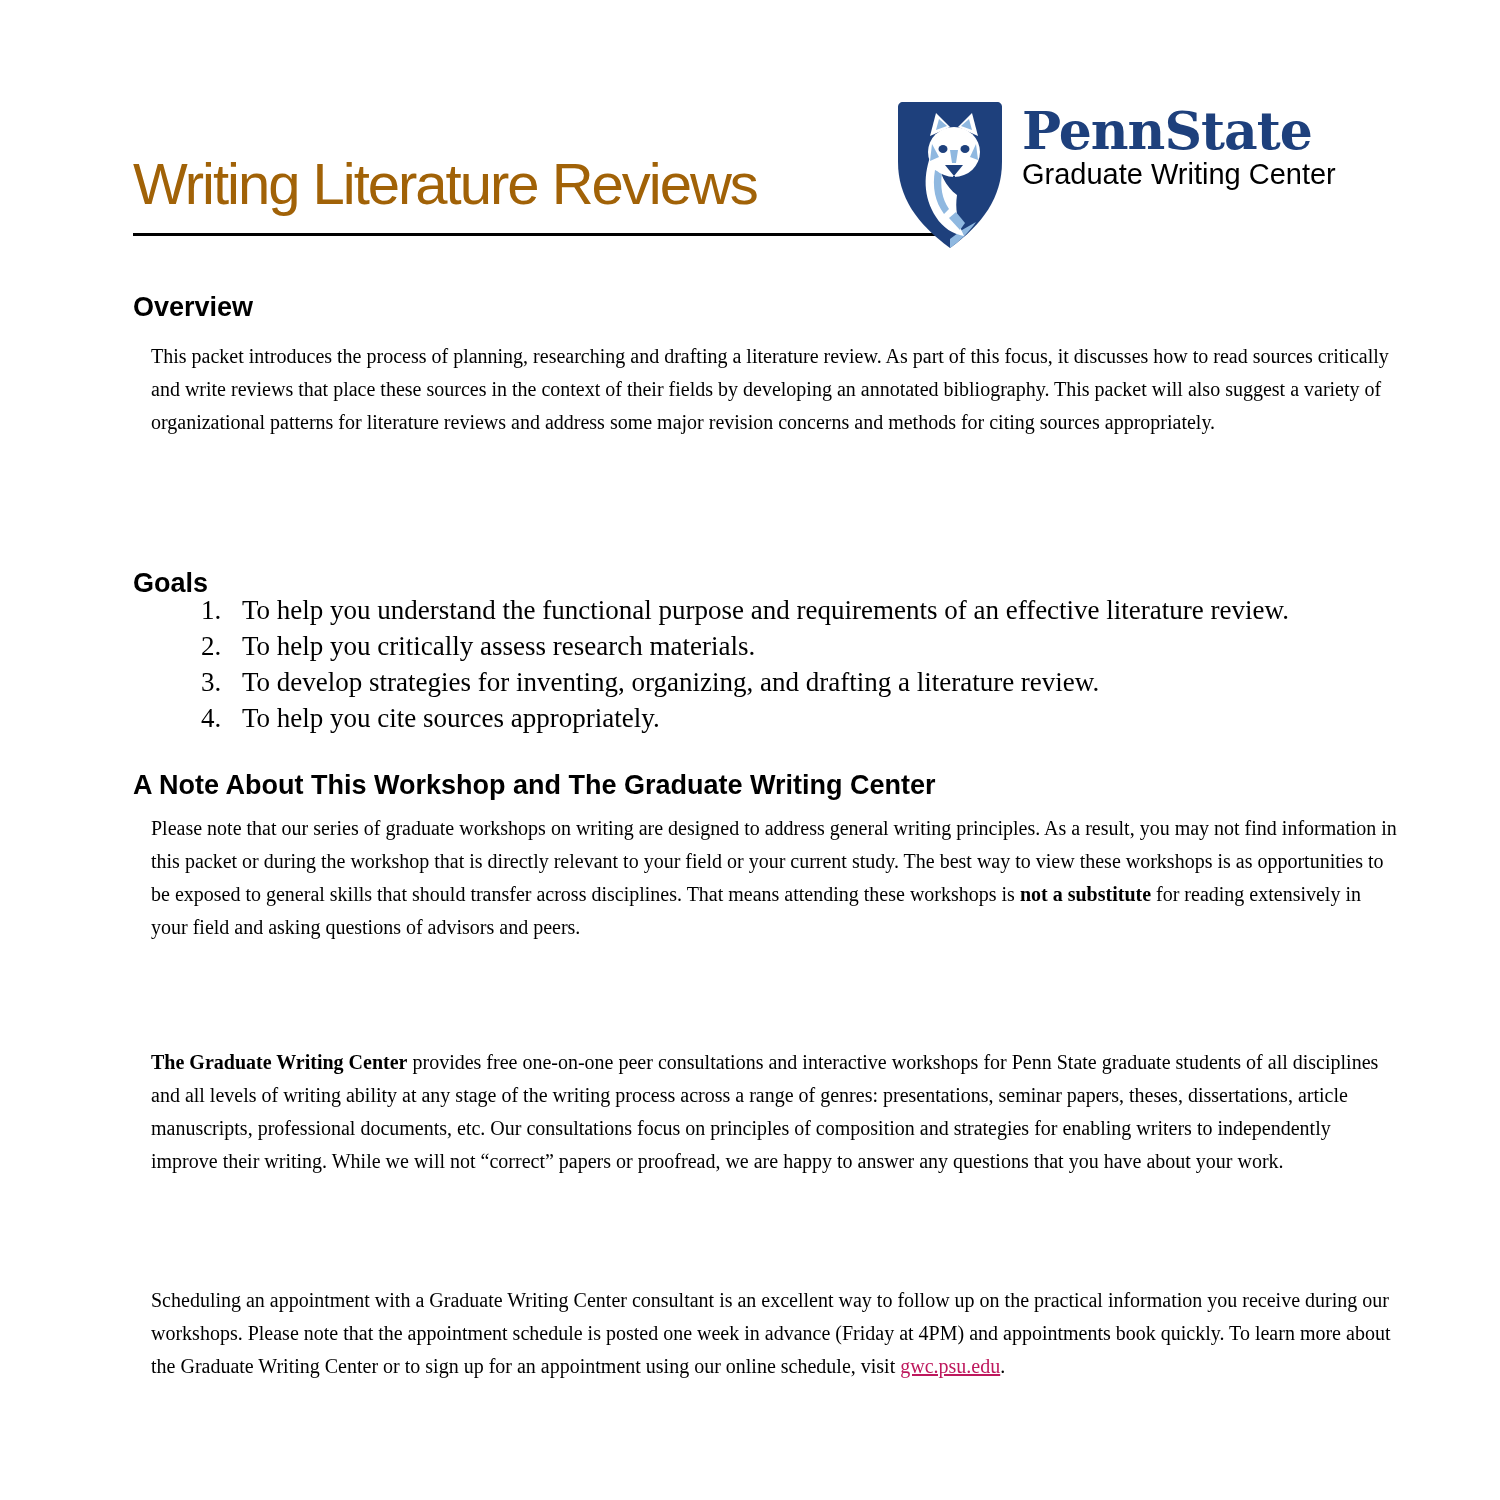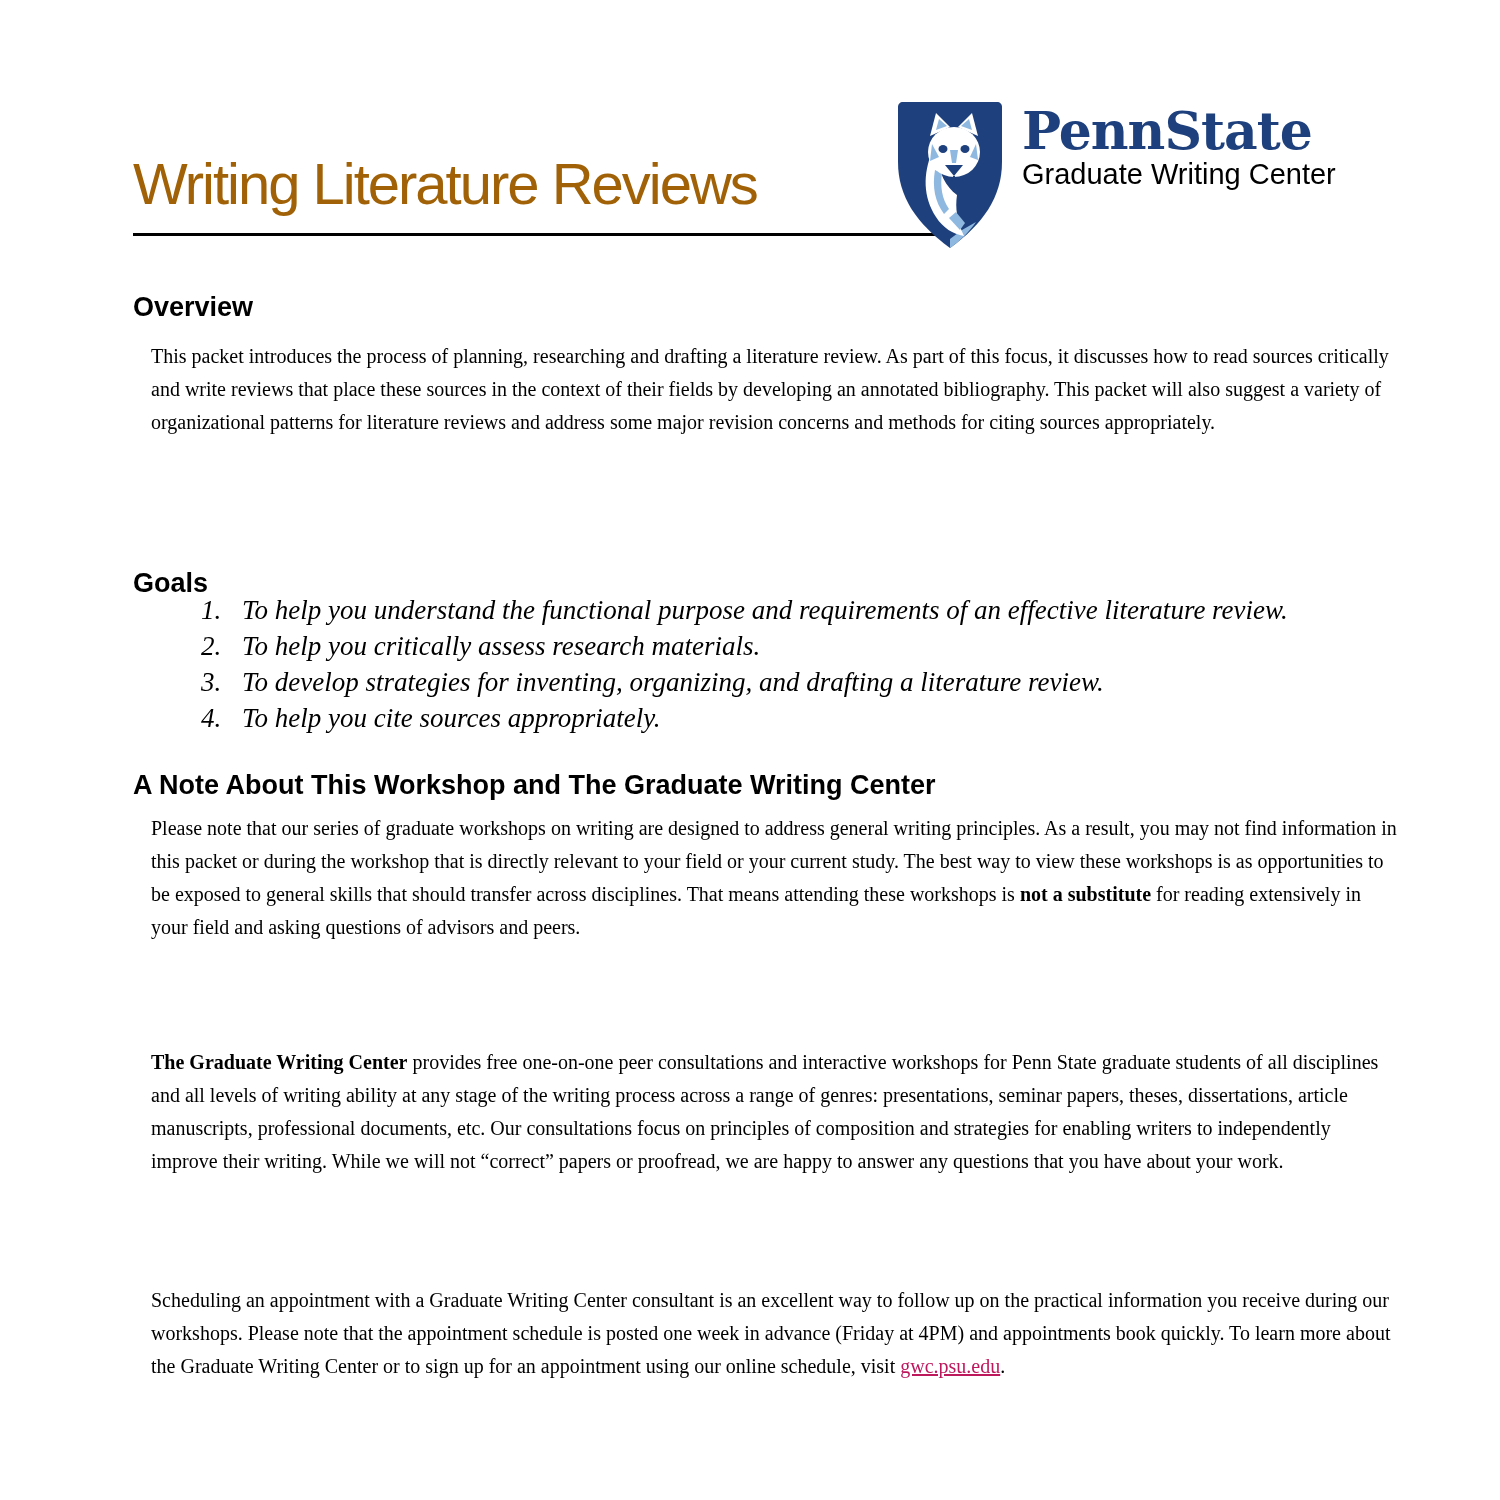--- a/index.html
+++ b/index.html
@@ -47,21 +47,21 @@
   .para {
     position:absolute; left:151px; width:1250px;
     font-size:20px; line-height:33px; color:#000;
     text-align:left;
   }
   .goals-list {
     position:absolute; left:133px; width:1250px;
     font-size:27px; line-height:36px;
     padding-left:95px; list-style:decimal outside;
   }
-  .goals-list li { padding-left:14px;font-style:italic; }
+  .goals-list li { padding-left:14px; }
   .b { font-weight:bold; }
   a.doc-link { color:#be185d; text-decoration:underline; cursor:pointer; }
 </style>
 </head>
 <body>
 
 <div class="page">
 
   <div class="title">Writing Literature Reviews</div>
   <div class="title-rule"></div>

